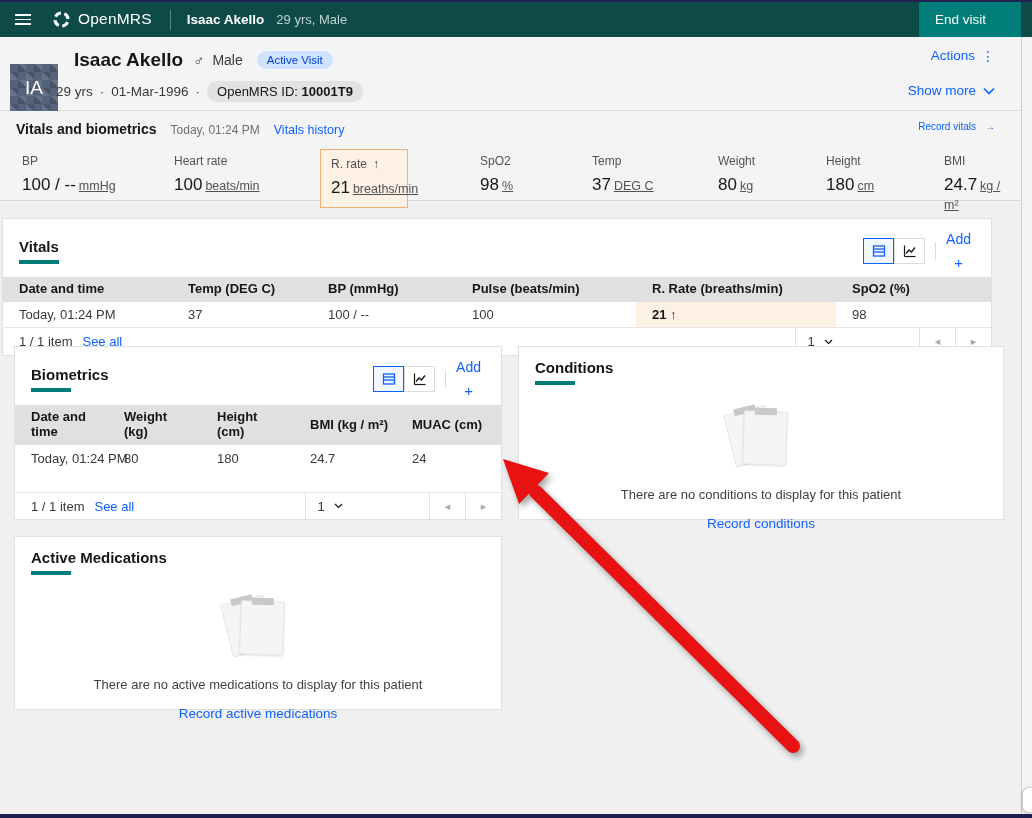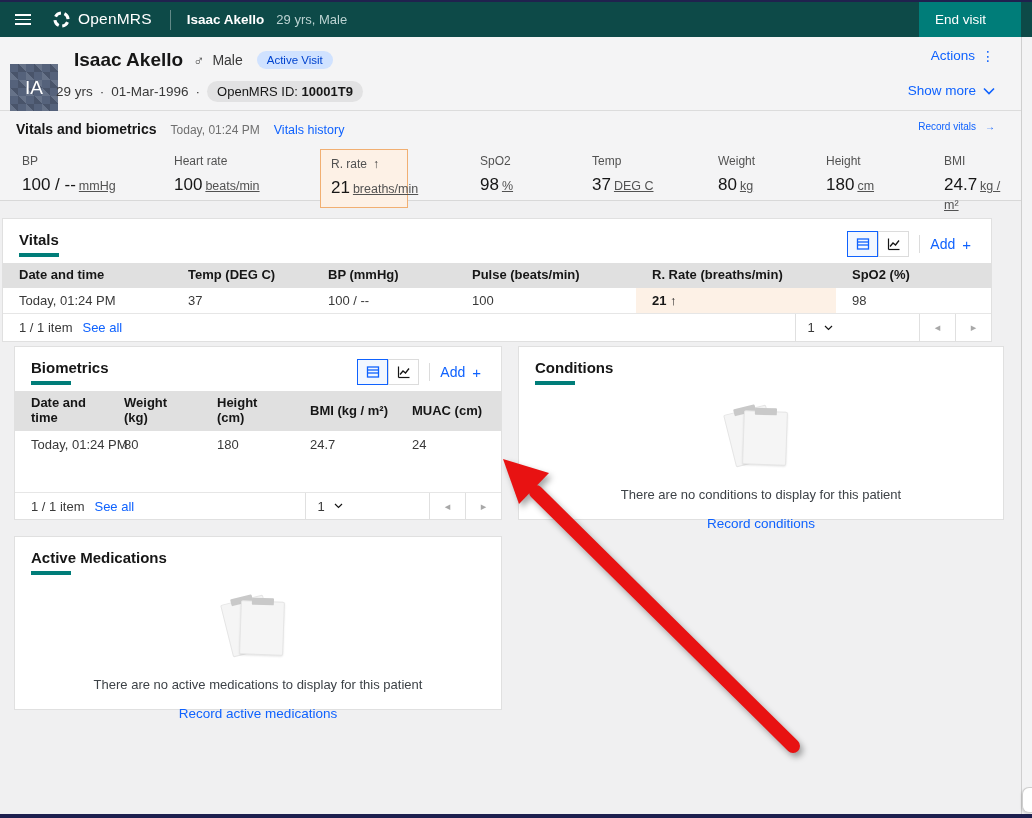--- a/index.html
+++ b/index.html
@@ -63,21 +63,21 @@
   .card { position:absolute; background:#ffffff; border:1px solid #e0e0e0; }
   .card-head { display:flex; align-items:center; justify-content:space-between; padding:12px 16px 6px 16px; }
   .card-title-wrap { }
   .card-title { font-size:15px; font-weight:bold; color:#161616; }
   .teal-bar { width:40px; height:4px; background:#007d79; margin-top:5px; }
   .card-controls { display:flex; align-items:center; gap:10px; }
   .switcher { display:flex; }
   .sw-btn { width:31px; height:26px; display:flex; align-items:center; justify-content:center; background:#ffffff; border:1px solid #dcdcdc; cursor:pointer; }
   .sw-btn.selected { border:1px solid #0f62fe; background:#f2f7ff; }
   .ctrl-divider { width:1px; height:18px; background:#dcdcdc; }
-  .add-link { color:#0f62fe; font-size:14px; display:flex; align-items:center; gap:7px; cursor:pointer; padding-right:4px; }
+  .add-link { color:#0f62fe; font-size:14px; display:flex; align-items:center; gap:7px; cursor:pointer; padding-right:4px;flex-direction:column; }
   .plus { font-size:15px; }
   .grid-row { display:grid; align-items:center; }
   .vit-cols { grid-template-columns:169px 140px 144px 180px 200px 1fr; }
   .bio-cols { grid-template-columns:93px 93px 93px 102px 1fr; }
   .thead { background:#e0e0e0; font-weight:bold; color:#161616; font-size:13px; }
   .vit-thead { height:25px; }
   .bio-thead { min-height:40px; align-items:center; }
   .thead .cell { padding:2px 8px 2px 16px; line-height:1.15; }
   .trow { background:#ffffff; border-bottom:1px solid #e6e6e6; font-size:13px; color:#393939; }
   .vit-trow { height:26px; }

